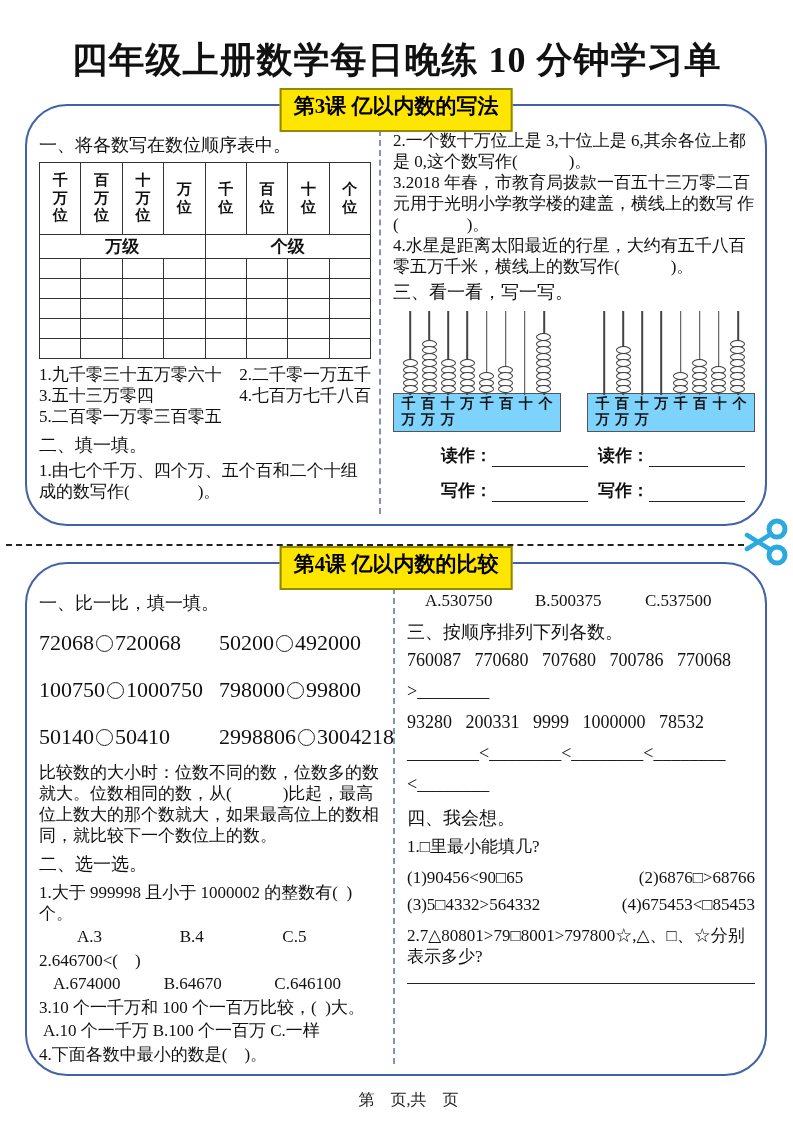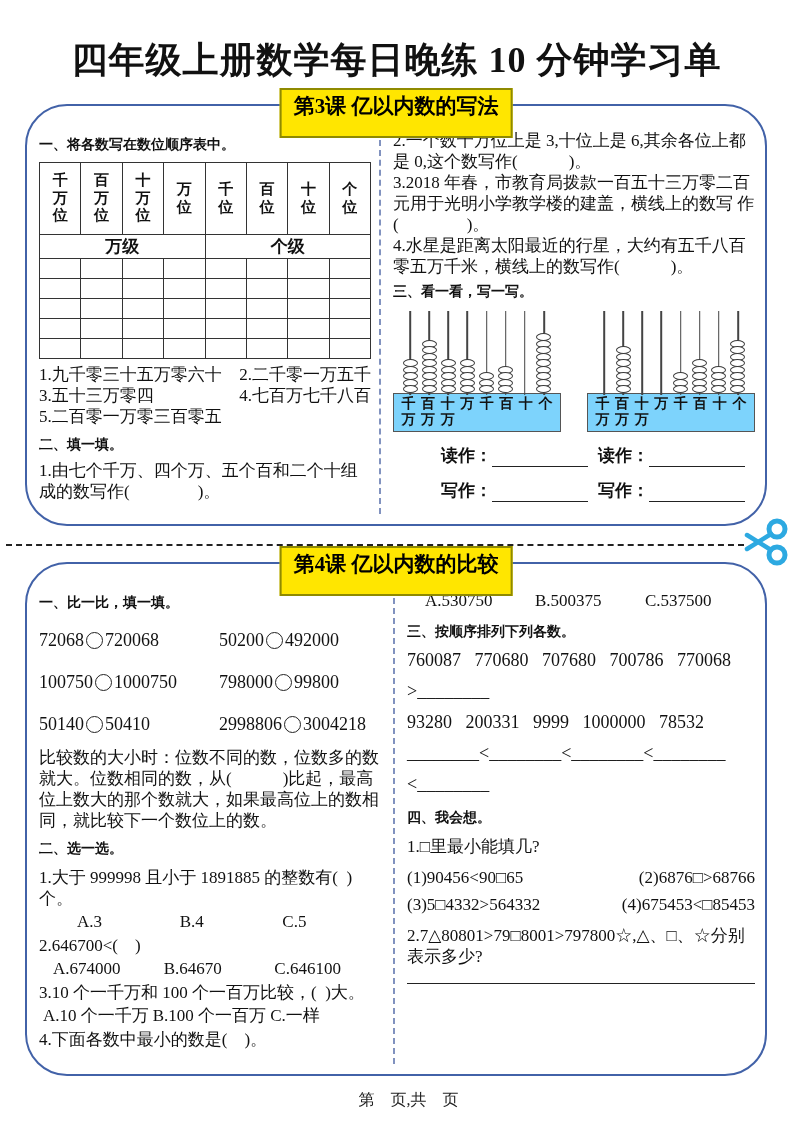--- a/index.html
+++ b/index.html
@@ -8,29 +8,29 @@
 
   .page-title { position:absolute; top:36px; left:0; width:793px; text-align:center;
     font-size:36px; font-weight:bold; letter-spacing:1px; white-space:nowrap; }
 
   .panel { position:absolute; left:25px; width:742px; border:2.5px solid #4262a8;
     border-radius:42px; background:#fff; }
   .panel1 { top:104px; height:422px; }
   .panel2 { top:562px; height:514px; }
 
   .lesson-header { position:absolute; top:-18px; left:50%; transform:translateX(-50%);
-    background:#ffe600; border:2px solid #8f8a00; padding:2px 12px 16px;
+    background:#ffe600; border:2px solid #8f8a00; padding:2px 12px 10px;
     font-size:21px; font-weight:bold; white-space:nowrap; color:#000; }
 
   .panel-body { display:flex; width:100%; height:100%; padding:24px 10px 10px 12px; }
   .col-left { width:356px; padding-right:8px; border-right:2px dashed #8192bf; }
   .col-right { flex:1; padding-left:12px; }
 
   .line { font-size:17px; line-height:21px; white-space:pre-wrap; }
-  .sec-title { font-size:14px; font-weight:bold; line-height:26px; margin:2px 0; white-space:pre-wrap; }
+  .sec-title { font-size:18px; font-weight:normal; line-height:26px; margin:2px 0; white-space:pre-wrap; }
   .gap-s { margin-top:5px; } .gap-m { margin-top:10px; } .gap-l { margin-top:6px; }
 
   
   table.pv { border-collapse:collapse; width:100%; margin-top:4px; table-layout:fixed; }
   table.pv th, table.pv td { border:1.6px solid #333; text-align:center; padding:0; }
   .pv-group { font-size:17px; font-weight:bold; height:24px; }
   .pv-digit { height:72px; vertical-align:middle; font-weight:bold; }
   .dh-inner { display:inline-block; width:1.12em; font-size:15px; line-height:1.18;
     word-break:break-all; text-align:center; }
   .pv-empty td { height:20px; }
@@ -53,21 +53,21 @@
   .rod-label { display:inline-block; width:1.08em; font-size:14px; line-height:1.15;
     word-break:break-all; font-weight:bold; text-align:center; }
 
   .rw-line { display:flex; align-items:flex-end; font-size:17px; font-weight:bold;
     margin-top:12px;justify-content:flex-end; }
   .rw-blank { display:inline-block; width:96px; border-bottom:1.7px solid #222;
     height:17px; margin-right:10px; }
 
   
   .pair-grid { display:grid; grid-template-columns:180px 1fr; row-gap:21px; margin:14px 0 12px; }
-  .pair { font-size:18px; white-space:nowrap; display:flex; align-items:center; }
+  .pair { font-size:22px; white-space:nowrap; display:flex; align-items:center; }
   .ring { display:inline-block; width:17px; height:17px; border:1.4px solid #222;
     border-radius:50%; margin:0 2px; }
 
   .opt-row { display:flex; font-size:17px; line-height:26px; }
   .opt-row.spread > span { flex:1; }
   .opt-row.spread { padding-left:38px; }
 
   .answer-hr { border:none; border-top:1.7px solid #222; margin-top:16px; }
 
   
@@ -384,21 +384,21 @@
           <div class="pair">
             <span>2998806</span>
             <span class="ring"></span>
             <span>3004218</span>
           </div>
         </div>
 
       <div class="line">比较数的大小时：位数不同的数，位数多的数就大。位数相同的数，从(　　　)比起，最高位上数大的那个数就大，如果最高位上的数相同，就比较下一个数位上的数。</div>
 
       <div class="sec-title gap-s">二、选一选。</div>
-      <div class="line gap-s">1.大于 999998 且小于 1891885 的整数有(  )个。</div>
+      <div class="line gap-s">1.大于 999998 且小于 1000002 的整数有(  )个。</div>
       <div class="opt-row spread">
         <span>A.3</span>
         <span>B.4</span>
         <span>C.5</span>
       </div>
       <div class="line">2.646700&lt;(　)</div>
       <div class="opt-row spread" style="padding-left:14px;">
         <span>A.674000</span>
         <span>B.64670</span>
         <span>C.646100</span>

